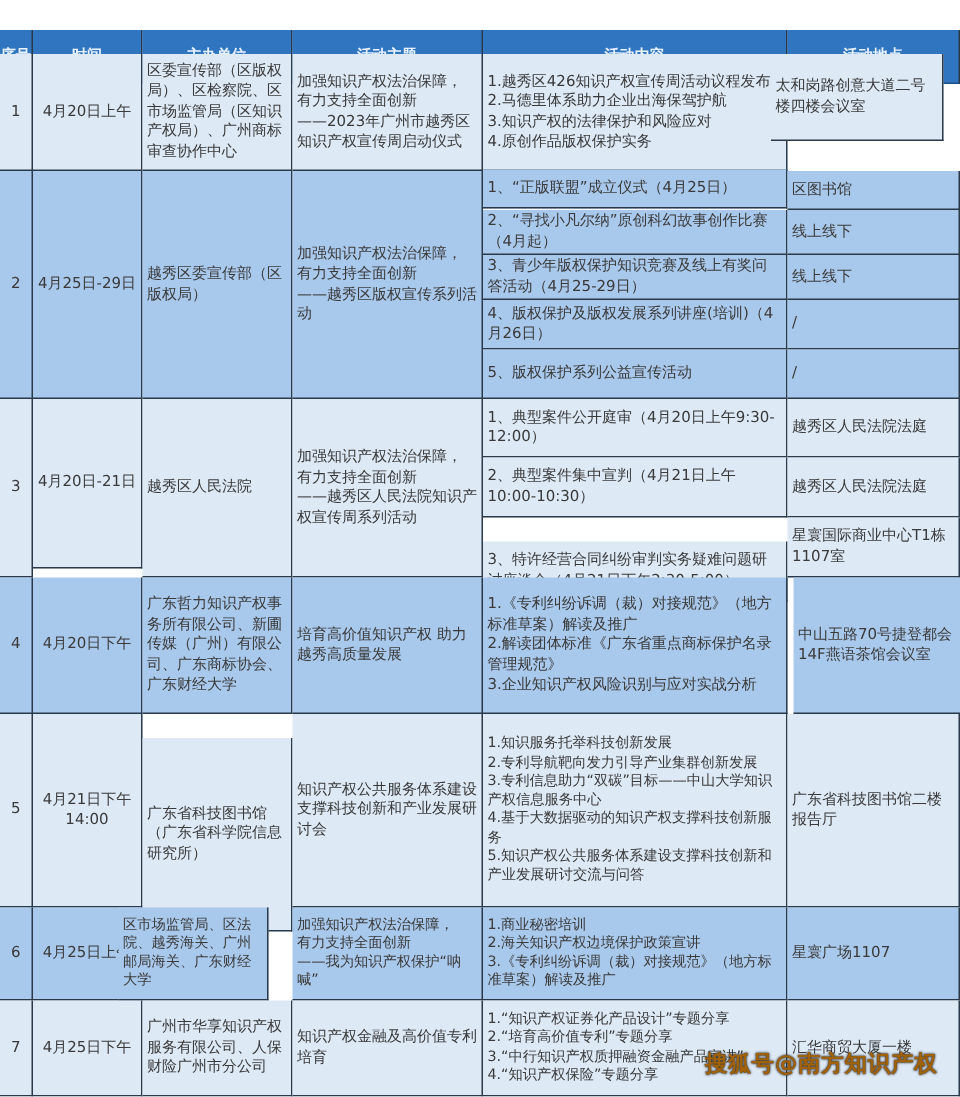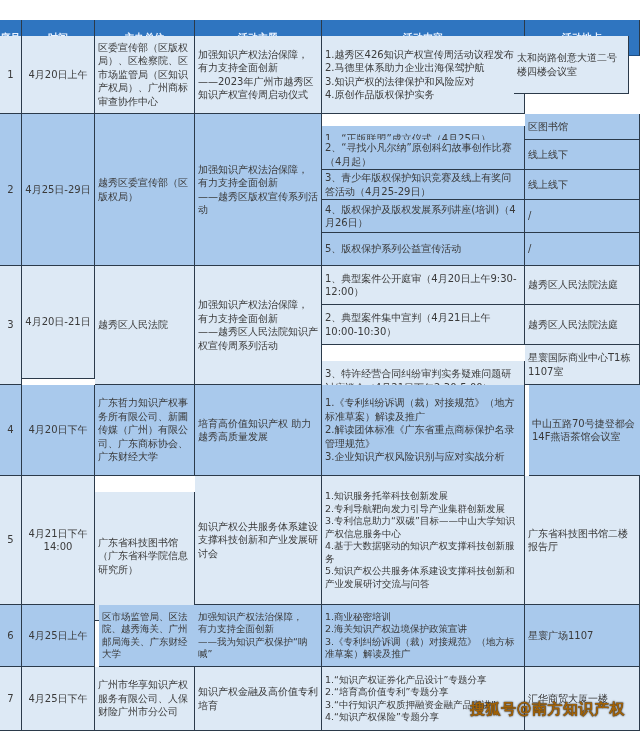--- a/index.html
+++ b/index.html
@@ -37,21 +37,21 @@
 3.知识产权的法律保护和风险应对
 4.原创作品版权保护实务</div>
   <div class="cell light" style="left:514px;top:36px;width:115px;height:58px;">太和岗路创意大道二号楼四楼会议室</div>
 
   <div class="cell dark center" style="left:0;top:114px;width:22px;height:152px;">2</div>
   <div class="cell dark center" style="left:22px;top:114px;width:73px;height:152px;">4月25日-29日</div>
   <div class="cell dark" style="left:95px;top:114px;width:100px;height:152px;">越秀区委宣传部（区版权局）</div>
   <div class="cell dark pre" style="left:195px;top:114px;width:127px;height:152px;">加强知识产权法治保障，
 有力支持全面创新
 ——越秀区版权宣传系列活动</div>
-  <div class="cell dark" style="left:322px;top:126px;width:203px;height:26px;">1、“正版联盟”成立仪式（4月25日）</div>
+  <div class="cell dark" style="left:322px;top:113px;width:203px;height:26px;">1、“正版联盟”成立仪式（4月25日）</div>
   <div class="cell dark" style="left:525px;top:114px;width:115px;height:26px;">区图书馆</div>
   <div class="cell dark" style="left:322px;top:140px;width:203px;height:30px;">2、“寻找小凡尔纳”原创科幻故事创作比赛（4月起）</div>
   <div class="cell dark" style="left:525px;top:140px;width:115px;height:30px;">线上线下</div>
   <div class="cell dark" style="left:322px;top:170px;width:203px;height:30px;">3、青少年版权保护知识竞赛及线上有奖问答活动（4月25-29日）</div>
   <div class="cell dark" style="left:525px;top:170px;width:115px;height:30px;">线上线下</div>
   <div class="cell dark" style="left:322px;top:200px;width:203px;height:33px;">4、版权保护及版权发展系列讲座(培训)（4月26日）</div>
   <div class="cell dark" style="left:525px;top:200px;width:115px;height:33px;">/</div>
   <div class="cell dark" style="left:322px;top:233px;width:203px;height:33px;">5、版权保护系列公益宣传活动</div>
   <div class="cell dark" style="left:525px;top:233px;width:115px;height:33px;">/</div>
 
@@ -84,21 +84,21 @@
   <div class="cell light pre" style="left:195px;top:476px;width:127px;height:129px;">知识产权公共服务体系建设支撑科技创新和产业发展研讨会</div>
   <div class="cell light pre" style="left:322px;top:476px;width:203px;height:129px;font-size:9.5px;line-height:12.5px;">1.知识服务托举科技创新发展
 2.专利导航靶向发力引导产业集群创新发展
 3.专利信息助力“双碳”目标——中山大学知识产权信息服务中心
 4.基于大数据驱动的知识产权支撑科技创新服务
 5.知识产权公共服务体系建设支撑科技创新和产业发展研讨交流与问答</div>
   <div class="cell light" style="left:525px;top:476px;width:115px;height:129px;">广东省科技图书馆二楼报告厅</div>
 
   <div class="cell dark center" style="left:0;top:605px;width:22px;height:62px;">6</div>
   <div class="cell dark center" style="left:22px;top:605px;width:73px;height:62px;">4月25日上午</div>
-  <div class="cell dark" style="left:99px;top:605px;width:100px;height:62px;font-size:9.5px;line-height:12.5px;">区市场监管局、区法院、越秀海关、广州邮局海关、广东财经大学</div>
+  <div class="cell dark" style="left:79px;top:605px;width:100px;height:62px;font-size:9.5px;line-height:12.5px;">区市场监管局、区法院、越秀海关、广州邮局海关、广东财经大学</div>
   <div class="cell dark pre" style="left:195px;top:605px;width:127px;height:62px;font-size:9.5px;line-height:12.5px;">加强知识产权法治保障，
 有力支持全面创新
 ——我为知识产权保护“呐喊”</div>
   <div class="cell dark pre" style="left:322px;top:605px;width:203px;height:62px;font-size:9.5px;line-height:12.5px;">1.商业秘密培训
 2.海关知识产权边境保护政策宣讲
 3.《专利纠纷诉调（裁）对接规范》（地方标准草案）解读及推广</div>
   <div class="cell dark" style="left:525px;top:605px;width:115px;height:62px;">星寰广场1107</div>
 
   <div class="cell light center" style="left:0;top:667px;width:22px;height:64px;">7</div>
   <div class="cell light center" style="left:22px;top:667px;width:73px;height:64px;">4月25日下午</div>

